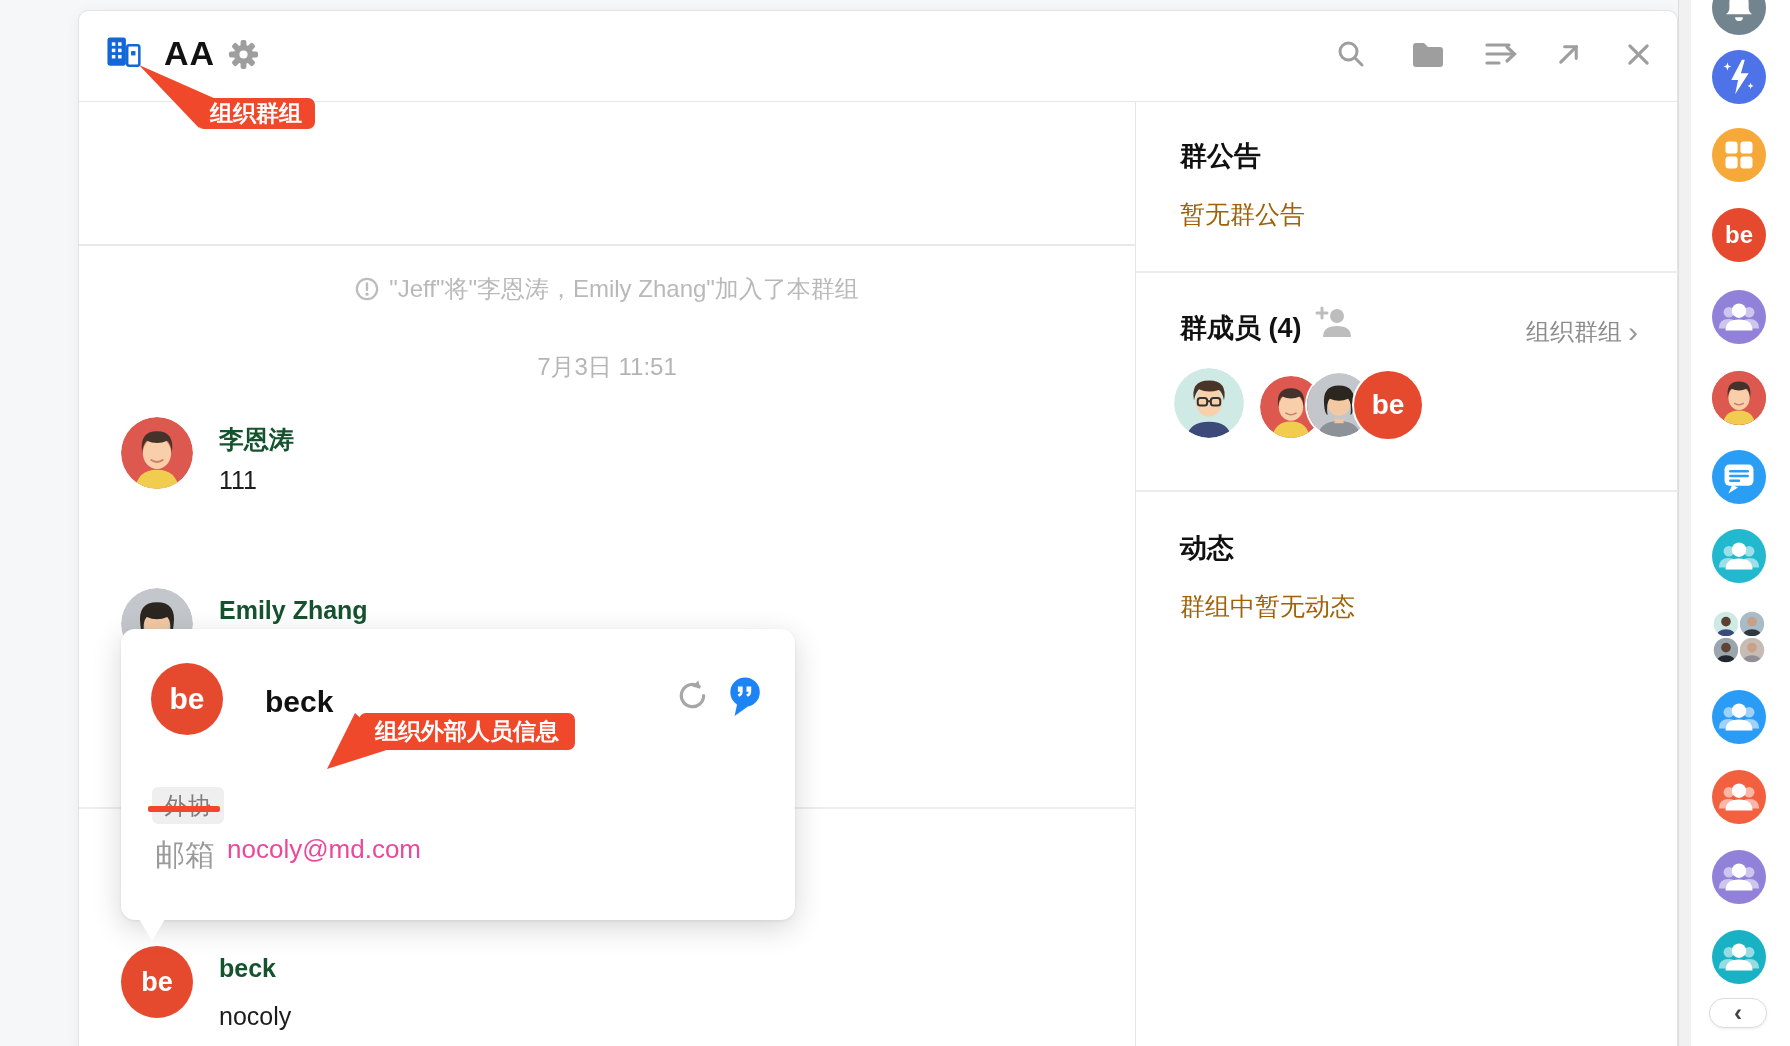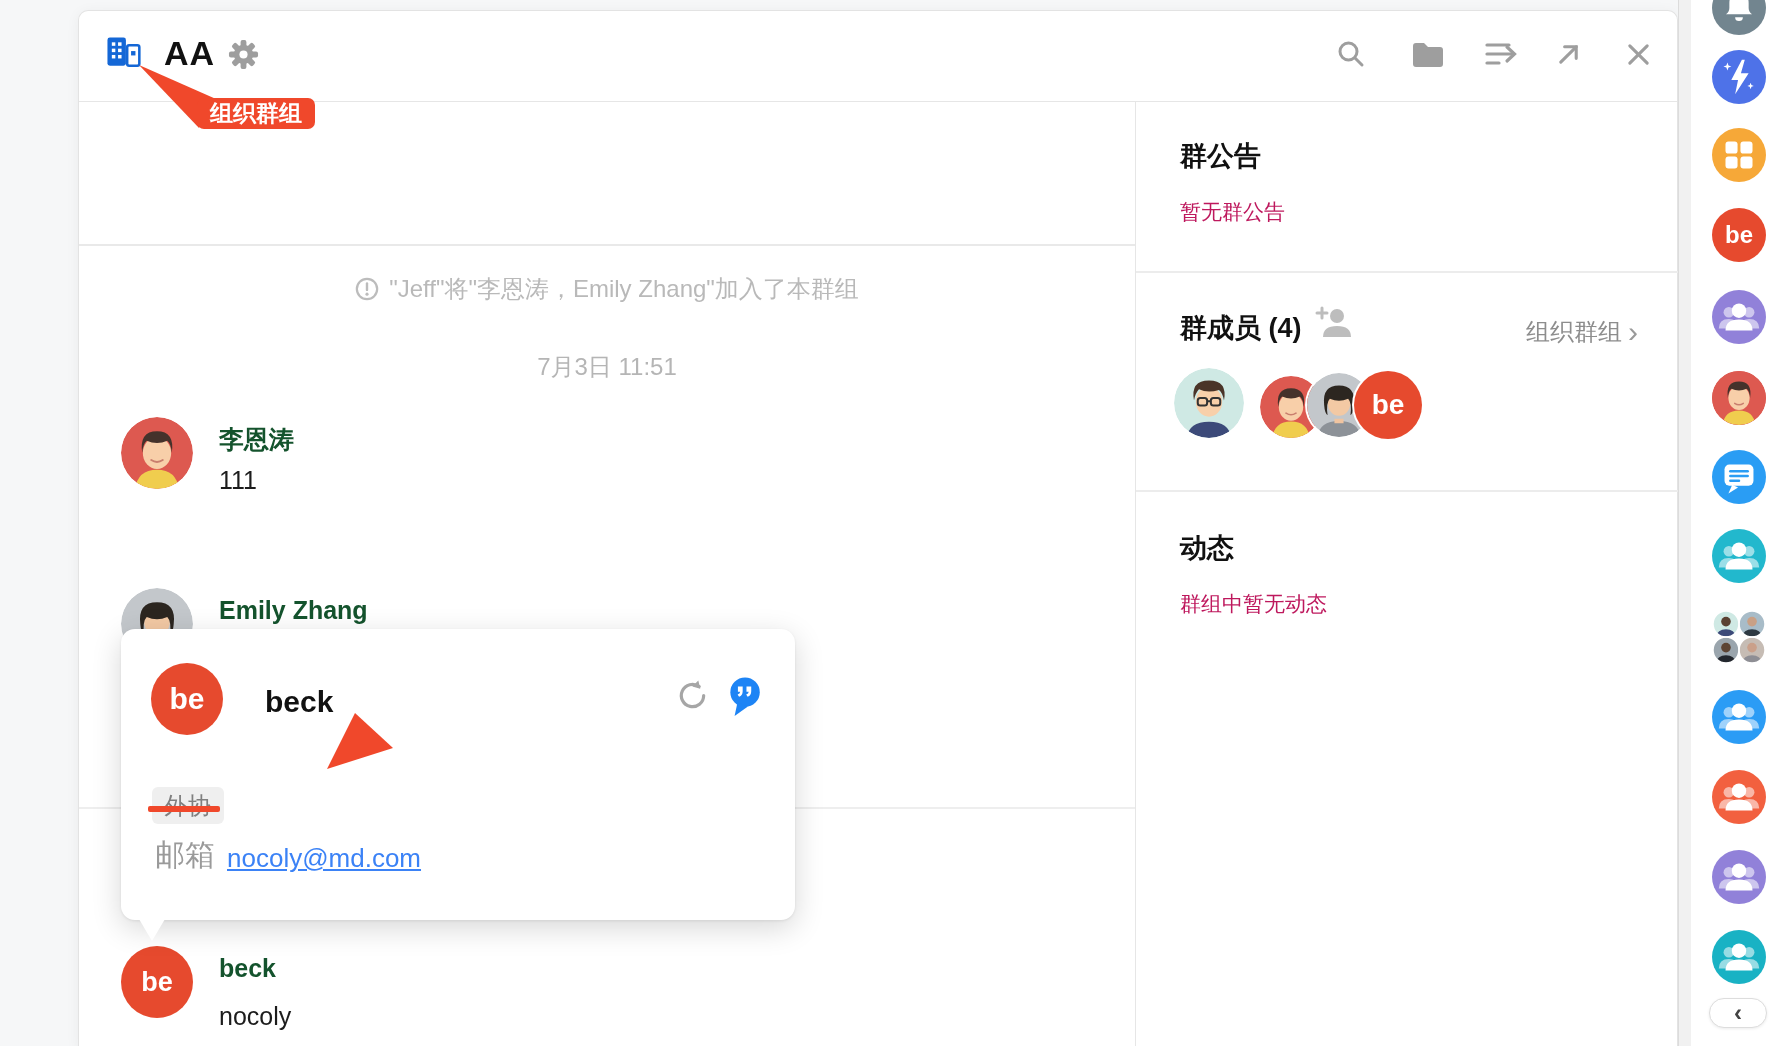--- a/index.html
+++ b/index.html
@@ -42,26 +42,26 @@
            border-radius:14px; box-shadow:0 8px 30px rgba(0,0,0,.16), 0 1px 3px rgba(0,0,0,.08); z-index:5; }
   .popup-tail { position:absolute; left:18px; bottom:-21px; width:0; height:0;
                 border-left:13px solid transparent; border-right:13px solid transparent; border-top:22px solid #fff; }
   .popup-avatar { left:30px; top:34px; width:72px; height:72px; background:var(--be_red); font-size:30px; }
   .popup-name { position:absolute; left:144px; top:56px; font-size:30px; font-weight:bold; color:#111; }
   .popup-btn { position:absolute; top:50px; cursor:pointer; }
   .tag { position:absolute; left:31px; top:136px; height:37px; line-height:37px; padding:0 12px;
          background:#efefef; color:#7f7f7f; font-size:24px; border-radius:6px; cursor:pointer;margin-top:22px; }
   .tag-underline { position:absolute; left:27px; top:177px; width:72px; height:6px; background:var(--accent); border-radius:2px; }
   .field-label { position:absolute; left:34px; top:206px; font-size:30px; color:#9a9a9a; }
-  .field-value { position:absolute; left:106px; top:214px; font-size:26px; color:#3b82f6;text-decoration:underline; }
+  .field-value { position:absolute; left:106px; top:205px; font-size:26px; color:#ec4899; }
 
   
   .sidebar { position:absolute; left:1056px; top:91px; width:543px; bottom:0; border-left:1px solid #e6e6e6; }
   .sb-h { position:absolute; left:44px; font-size:27px; font-weight:bold; color:#111; }
-  .sb-body { position:absolute; left:44px; font-size:21px; color:#be185d; }
+  .sb-body { position:absolute; left:44px; font-size:25px; color:#a16207; }
   .sb-div { position:absolute; left:0; width:100%; border-top:2px solid #ececec; }
   .add-member { position:absolute; left:178px; top:202px; width:40px; height:36px; cursor:pointer; }
   .view-all { position:absolute; right:40px; top:214px; font-size:24px; color:#8d8d8d; cursor:pointer;
               display:flex; align-items:center; gap:6px; }
   .view-all .chev { font-size:30px; line-height:24px; color:#9a9a9a; }
   .ring { box-shadow:0 0 0 2px #fff; }
 
   
   .scroll-strip { position:absolute; left:1678px; top:0; width:13px; height:1046px;
                   background:#f1f1f1; border-left:1px solid #dcdcdc; }
@@ -239,20 +239,21 @@
       <span class="tag">外协</span>
       <span class="tag-underline"></span>
       <span class="field-label">邮箱</span>
       <span class="field-value">nocoly@md.com</span>
       <span class="popup-tail"></span>
     </div>
 
     <svg class="tail-svg" style="left:240px; top:690px;" width="90" height="82" viewBox="0 0 90 82">
       <polygon points="8,68 36,12 74,47" fill="#f0482b"></polygon>
     </svg>
+    <div class="bubble bubble2">组织外部人员信息</div>
 
     <div class="sidebar">
       <span class="sb-h" style="top:36px;">群公告</span>
       <span class="sb-body" style="top:96px;">暂无群公告</span>
       <div class="sb-div" style="top:169px;"></div>
 
       <span class="sb-h" style="top:208px;">群成员 (4)</span>
       <span class="add-member">
         <svg viewBox="0 0 40 36">
             <g fill="#bdbdbd">

